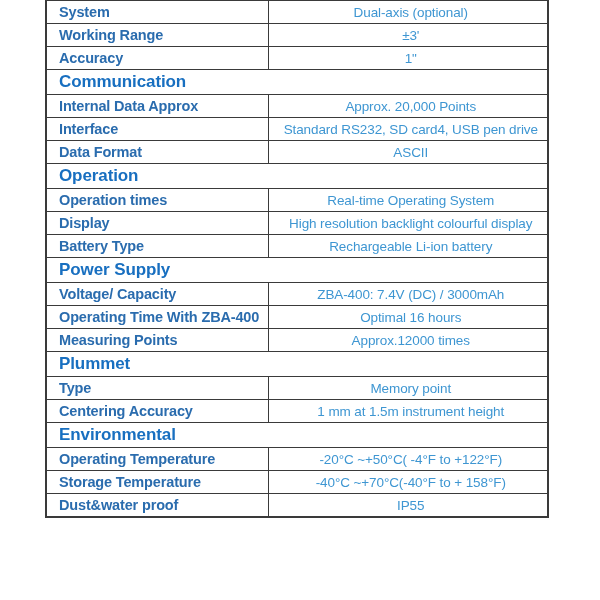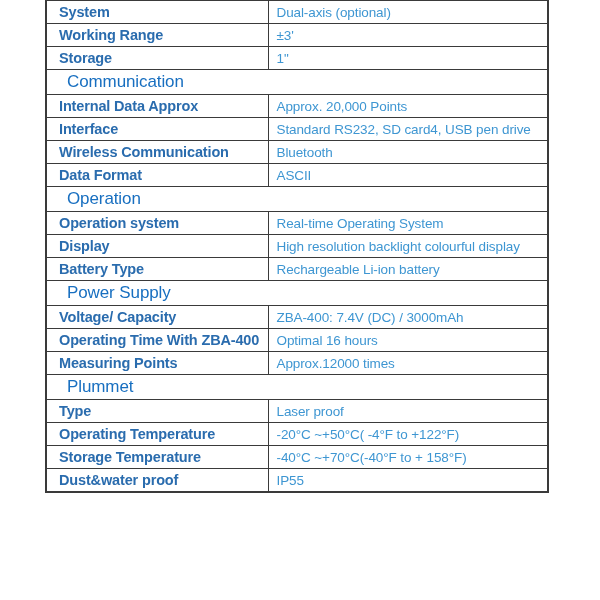--- a/index.html
+++ b/index.html
@@ -21,26 +21,26 @@
     background:#ffffff;
   }
   td.lbl{
     height:22px;padding:0 2px 0 12px;
     color:var(--label,#2a6cae);
     font-weight:bold;font-size:14.5px;letter-spacing:-0.15px;
   }
   td.val{
     height:22px;padding:0 2px 0 8px;
     color:var(--value,#3e96d2);
-    font-weight:normal;font-size:13.5px;letter-spacing:-0.1px;
+    font-weight:normal;font-size:13.5px;letter-spacing:-0.1px;text-align:center;
   }
   td.sec{
-    height:24px;padding:0 2px 0 20px;
+    height:24px;padding:0 2px 0 12px;
     color:var(--header,#186fc0);
-    font-weight:normal;font-size:17px;letter-spacing:-0.1px;
+    font-weight:bold;font-size:17px;letter-spacing:-0.1px;
     border-top-width:2px;border-bottom-width:2px;
   }
 </style>
 </head>
 <body style="background: rgb(255, 255, 255);">
 
 <div class="spec-wrap">
   <table class="spec">
     <colgroup>
         <col style="width:222px">
@@ -49,47 +49,43 @@
     <tbody>
       <tr>
         <td class="lbl">System</td>
         <td class="val">Dual-axis (optional)</td>
       </tr>
       <tr>
         <td class="lbl">Working Range</td>
         <td class="val">±3'</td>
       </tr>
       <tr>
-        <td class="lbl">Storage</td>
+        <td class="lbl">Accuracy</td>
         <td class="val">1"</td>
       </tr>
       <tr>
         <td class="sec" colspan="2">Communication</td>
       </tr>
       <tr>
         <td class="lbl">Internal Data Approx</td>
         <td class="val">Approx. 20,000 Points</td>
       </tr>
       <tr>
         <td class="lbl">Interface</td>
         <td class="val">Standard RS232, SD card4, USB pen drive</td>
       </tr>
       <tr>
-        <td class="lbl">Wireless Communication</td>
-        <td class="val">Bluetooth</td>
-      </tr>
-      <tr>
         <td class="lbl">Data Format</td>
         <td class="val">ASCII</td>
       </tr>
       <tr>
         <td class="sec" colspan="2">Operation</td>
       </tr>
       <tr>
-        <td class="lbl">Operation system</td>
+        <td class="lbl">Operation times</td>
         <td class="val">Real-time Operating System</td>
       </tr>
       <tr>
         <td class="lbl">Display</td>
         <td class="val">High resolution backlight colourful display</td>
       </tr>
       <tr>
         <td class="lbl">Battery Type</td>
         <td class="val">Rechargeable Li-ion battery</td>
       </tr>
@@ -106,21 +102,28 @@
       </tr>
       <tr>
         <td class="lbl">Measuring Points</td>
         <td class="val">Approx.12000 times</td>
       </tr>
       <tr>
         <td class="sec" colspan="2">Plummet</td>
       </tr>
       <tr>
         <td class="lbl">Type</td>
-        <td class="val">Laser proof</td>
+        <td class="val">Memory point</td>
+      </tr>
+      <tr>
+        <td class="lbl">Centering Accuracy</td>
+        <td class="val">1 mm at 1.5m instrument height</td>
+      </tr>
+      <tr>
+        <td class="sec" colspan="2">Environmental</td>
       </tr>
       <tr>
         <td class="lbl">Operating Temperature</td>
         <td class="val">-20°C ~+50°C( -4°F to +122°F)</td>
       </tr>
       <tr>
         <td class="lbl">Storage Temperature</td>
         <td class="val">-40°C ~+70°C(-40°F to + 158°F)</td>
       </tr>
       <tr>

